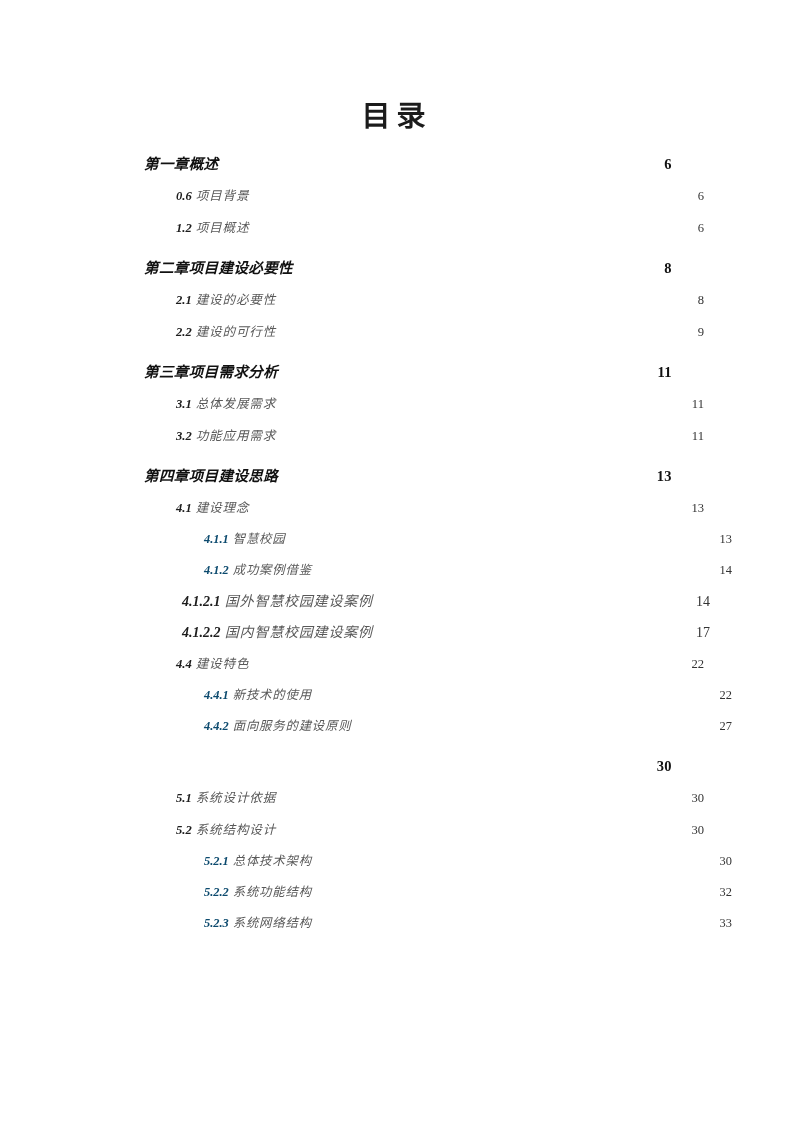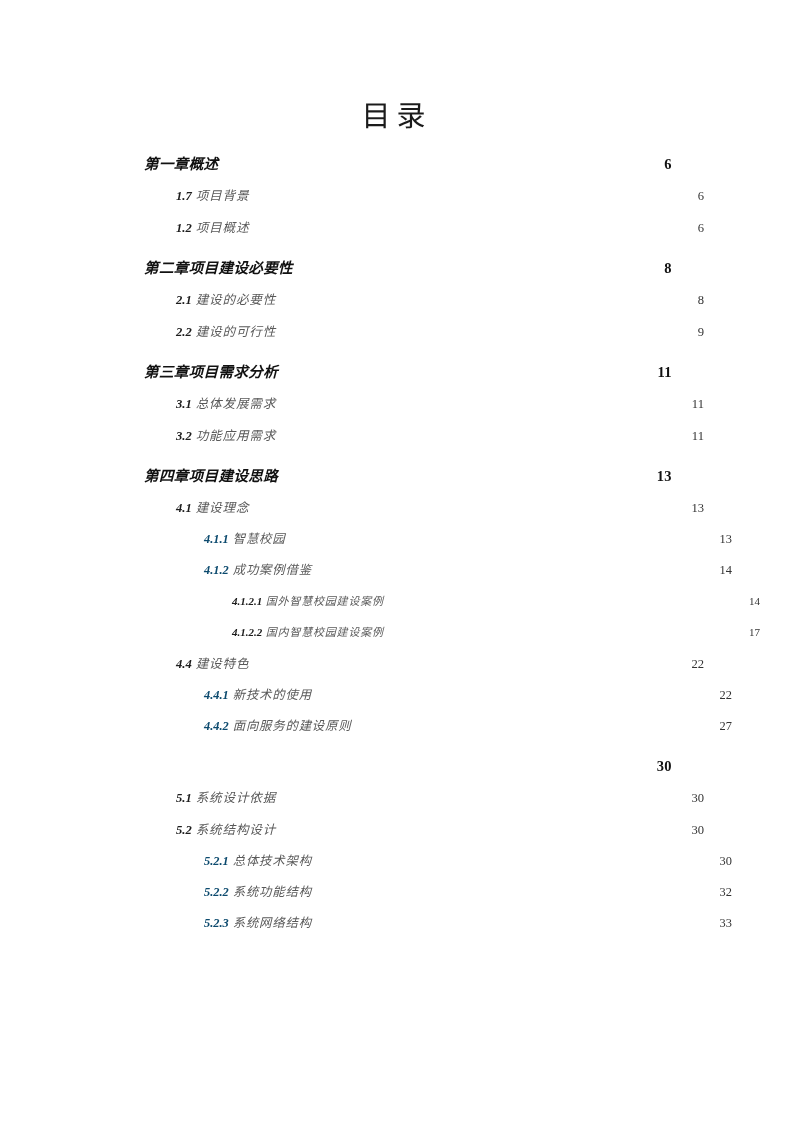--- a/index.html
+++ b/index.html
@@ -24,21 +24,21 @@
     position: absolute;
     left: 0;
     top: 96px;
     width: 793px;
     text-align: center;
     font-family: "Liberation Serif", "DejaVu Serif", serif;
     font-size: 29px;
     line-height: 40px;
     letter-spacing: 6px;
     color: #1b1b1b;
-    font-weight: 400;
+    font-weight: 700;
   }
 
   
   .toc-body {
     position: absolute;
     left: 144px;
     top: 148px;
     width: 528px;
   }
 
@@ -113,25 +113,25 @@
     line-height: 31px;
     margin-left: 60px;
     letter-spacing: 0.8px;
   }
   .lv3 .e-num { color: #0c4a6e; font-weight: bold; letter-spacing: 0; }
   .lv3 .e-dots::before { color: #8f8f8f; }
   .lv3 .e-page { color: #333333; letter-spacing: 0; }
 
   
   .lv4 {
-    font-size: 11px;
+    font-size: 14px;
     color: #595959;
     height: 31px;
     line-height: 31px;
-    margin-left: 88px;
+    margin-left: 38px;
     letter-spacing: 0.8px;
   }
   .lv4 .e-num { color: #1d1d1d; font-weight: bold; letter-spacing: 0; }
   .lv4 .e-dots::before { color: #8f8f8f; }
   .lv4 .e-page { color: #333333; letter-spacing: 0; }
 
   
   .gap-before { margin-top: 8px; }
 </style>
 </head>
@@ -141,21 +141,21 @@
 
   <div class="toc-title">目录</div>
 
   <div class="toc-body" id="toc-body">
       <div class="toc-entry lv1">
         <span class="e-label">第一章概述</span>
         <span class="e-dots"></span>
         <span class="e-page">6</span>
       </div>
       <div class="toc-entry lv2">
-        <span class="e-label"><span class="e-num">1.7</span> <span class="e-text">项目背景</span></span>
+        <span class="e-label"><span class="e-num">0.6</span> <span class="e-text">项目背景</span></span>
         <span class="e-dots"></span>
         <span class="e-page">6</span>
       </div>
       <div class="toc-entry lv2">
         <span class="e-label"><span class="e-num">1.2</span> <span class="e-text">项目概述</span></span>
         <span class="e-dots"></span>
         <span class="e-page">6</span>
       </div>
       <div class="toc-entry lv1 gap-before">
         <span class="e-label">第二章项目建设必要性</span>

